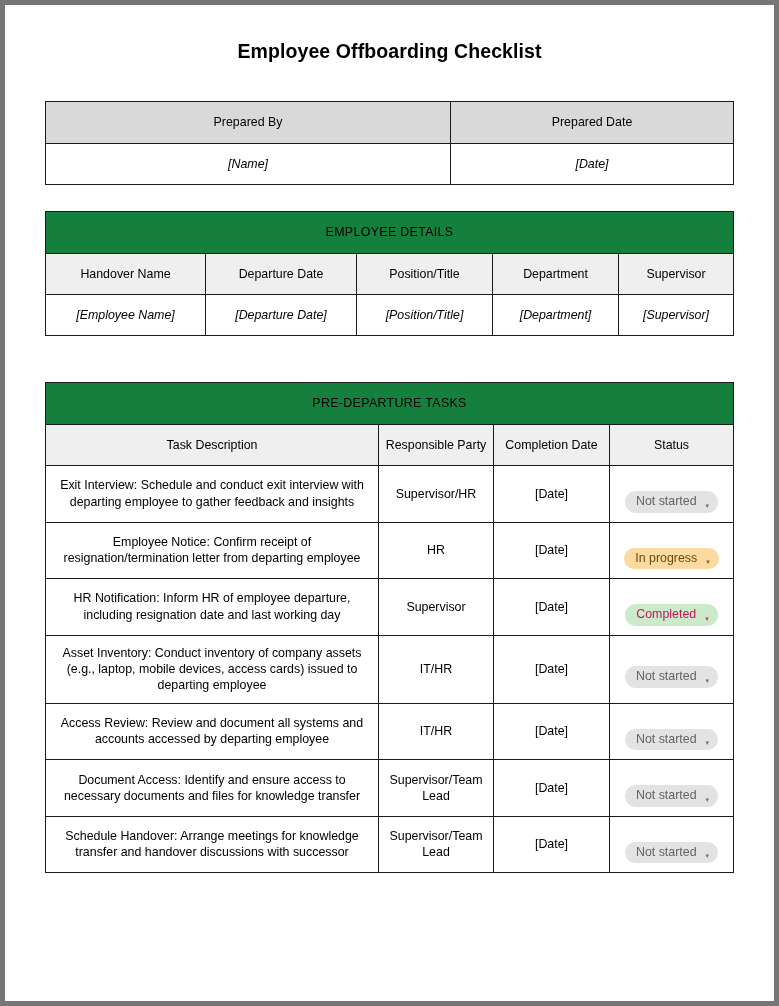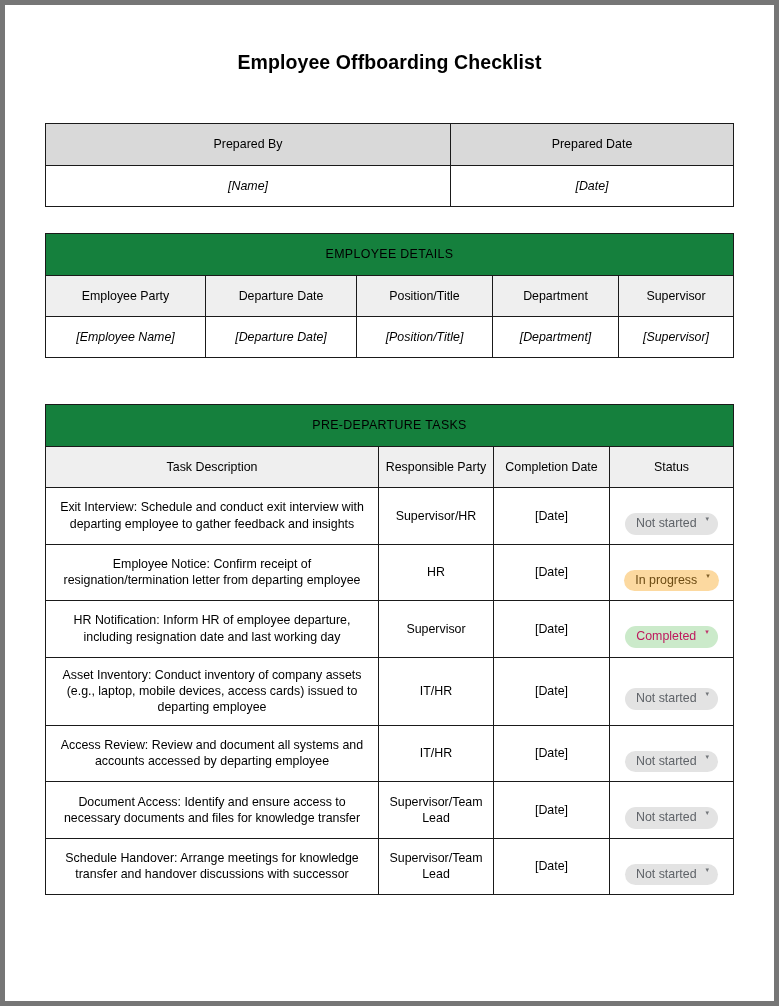--- a/index.html
+++ b/index.html
@@ -31,21 +31,21 @@
     background: #ffffff;
     padding: 26px 40px 0 40px;
   }
 
   
   .doc-title {
     text-align: center;
     font-size: 19.5px;
     font-weight: bold;
     letter-spacing: 0.1px;
-    margin: 11px;
+    margin: 0;
     padding: 8px 0 0 0;
     line-height: 1.25;
   }
 
   
   table.doc-table {
     border-collapse: collapse;
     table-layout: fixed;
     width: 688px;
     margin: 0 auto;
@@ -103,21 +103,21 @@
     padding: 9px 7px;
   }
   .task-table td.status-cell {
     padding: 9px 6px;
   }
   .break-any { word-break: break-all; }
 
   
   .chip {
     display: inline-flex;
-    align-items: flex-start;
+    align-items: flex-end;
     gap: 9px;
     border-radius: 11px;
     padding: 3px 9px 3px 11px;
     font-size: 12.4px;
     line-height: 1.25;
     white-space: nowrap;
     margin-top: 16px;
   }
   .chip .caret {
     font-size: 7px;
@@ -174,21 +174,21 @@
           <col style="width:151px">
           <col style="width:136px">
         <col style="width:126px">
           <col style="width:115px">
       </colgroup>
       <tbody>
         <tr class="band-title">
           <td colspan="5">EMPLOYEE DETAILS</td>
         </tr>
         <tr class="col-head">
-          <td>Employee Party</td>
+          <td>Handover Name</td>
           <td>Departure Date</td>
           <td>Position/Title</td>
           <td>Department</td>
           <td>Supervisor</td>
         </tr>
         <tr class="value-row">
           <td>[Employee Name]</td>
           <td>[Departure Date]</td>
           <td>[Position/Title]</td>
           <td>[Department]</td>

